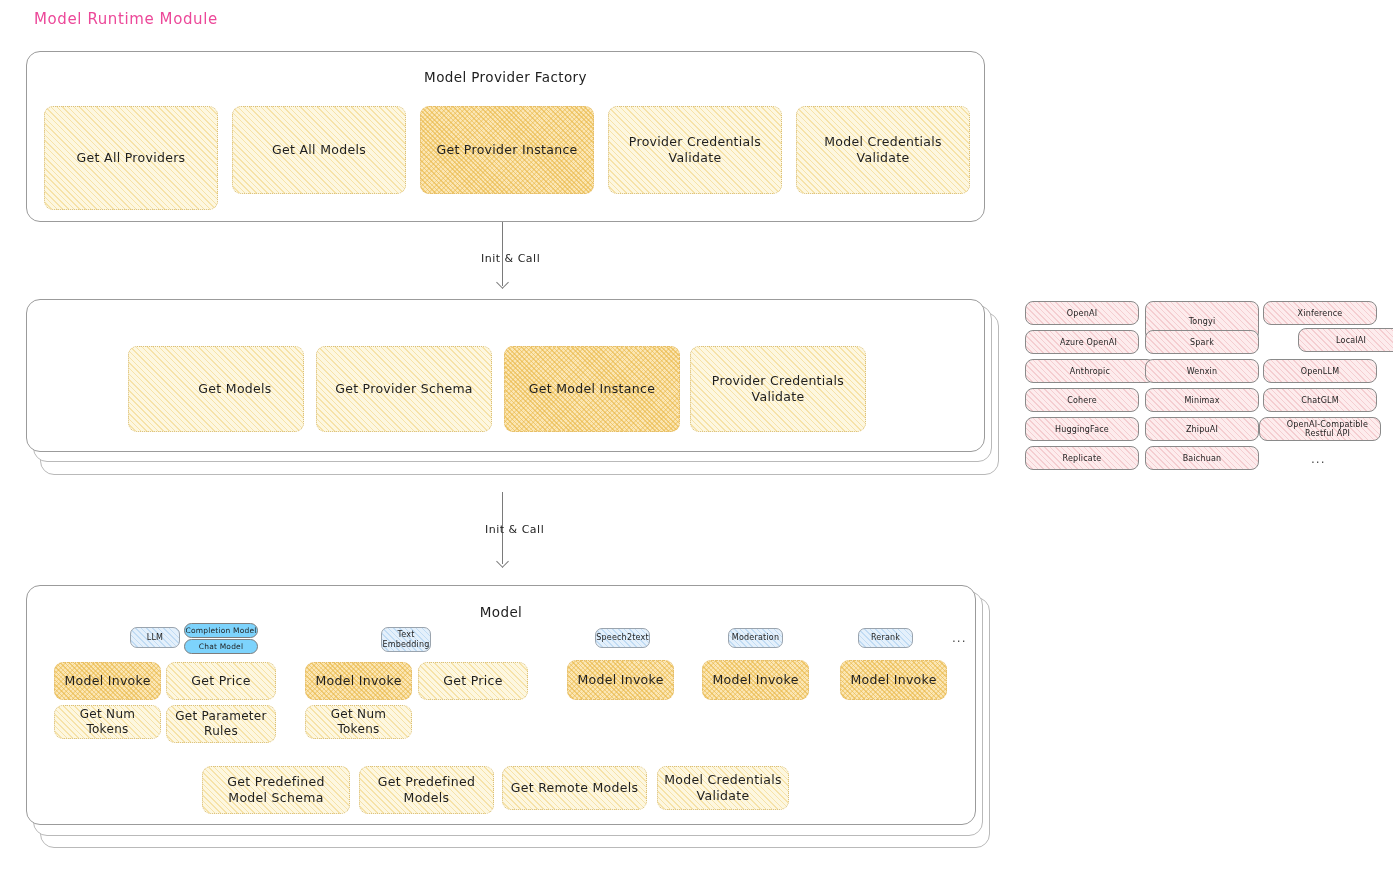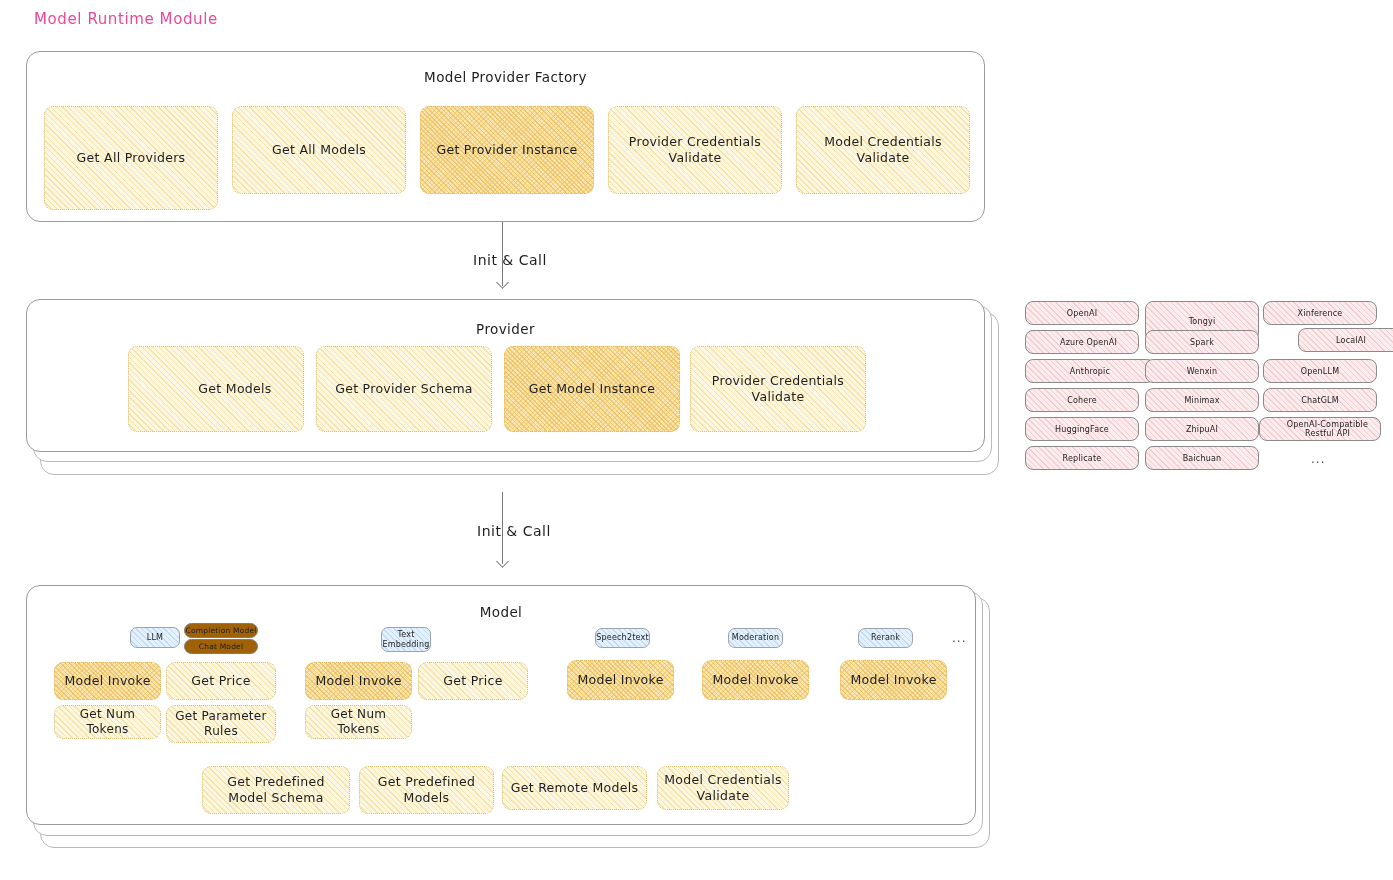--- a/index.html
+++ b/index.html
@@ -93,21 +93,21 @@
       repeating-linear-gradient(45deg, rgba(150,195,235,.45) 0 1px, rgba(0,0,0,0) 1px 4px);
   }
   .chip-white {
     position:absolute;
     border:1.2px solid #7d7d7d;
     border-radius:9px;
     display:flex; align-items:center; justify-content:center;
     text-align:center;
     font-size:7.5px; letter-spacing:.2px;
     color:#1e1e1e;
-    background:#a16207;
+    background:#7dd3fc;
   }
 
   .ellipsis {
     position:absolute;
     font-size:12px; color:#4a4a4a;
     letter-spacing:1px;
   }
 
   
   .arrow-line {
@@ -117,22 +117,22 @@
   }
   .arrow-head {
     position:absolute;
     width:9px; height:9px;
     border-left:1.3px solid #7a7a7a;
     border-bottom:1.3px solid #7a7a7a;
     transform:rotate(-45deg);
   }
   .arrow-label {
     position:absolute;
-    font-size:14px; letter-spacing:.5px;
-    color:#1e1e1e; white-space:nowrap;
+    font-size:11px; letter-spacing:.5px;
+    color:#1e1e1e; white-space:nowrap;margin-left:8px;
   }
 </style>
 </head>
 <body>
 
 <div class="canvas">
 
   <div id="page-title">Model Runtime Module</div>
 
   <div class="panel" style="left:26px; top:51px; width:959px; height:171px;"></div>
@@ -144,21 +144,20 @@
   <div class="abox" style="left:608px; top:106px; width:174px; height:88px;">Provider Credentials Validate</div>
   <div class="abox" style="left:796px; top:106px; width:174px; height:88px;">Model Credentials Validate</div>
 
   <div class="arrow-line" style="left:502px; top:222px; height:64px;"></div>
   <div class="arrow-head" style="left:498px; top:278px;"></div>
   <div class="arrow-label" style="left:473px; top:252px;">Init &amp; Call</div>
 
   <div class="panel-shadow" style="left:40px; top:312px; width:959px; height:163px;"></div>
   <div class="panel-shadow" style="left:33px; top:305px; width:959px; height:157px;"></div>
   <div class="panel" style="left:26px; top:299px; width:959px; height:153px;"></div>
-  <div class="panel-title" style="left:26px; top:321px; width:959px;">Provider</div>
 
   <div class="abox" style="left:128px; top:346px; width:176px; height:86px;padding-left:44px;">Get Models</div>
   <div class="abox" style="left:316px; top:346px; width:176px; height:86px;">Get Provider Schema</div>
   <div class="abox strong" style="left:504px; top:346px; width:176px; height:86px;">Get Model Instance</div>
   <div class="abox" style="left:690px; top:346px; width:176px; height:86px;">Provider Credentials Validate</div>
 
   <div class="chip-pink" style="left:1025px; top:301px; width:114px; height:24px;">OpenAI</div>
   <div class="chip-pink" style="left:1025px; top:330px; width:114px; height:24px;padding-left:13px;">Azure OpenAI</div>
   <div class="chip-pink" style="left:1025px; top:359px; width:130px; height:24px;">Anthropic</div>
   <div class="chip-pink" style="left:1025px; top:388px; width:114px; height:24px;">Cohere</div>

